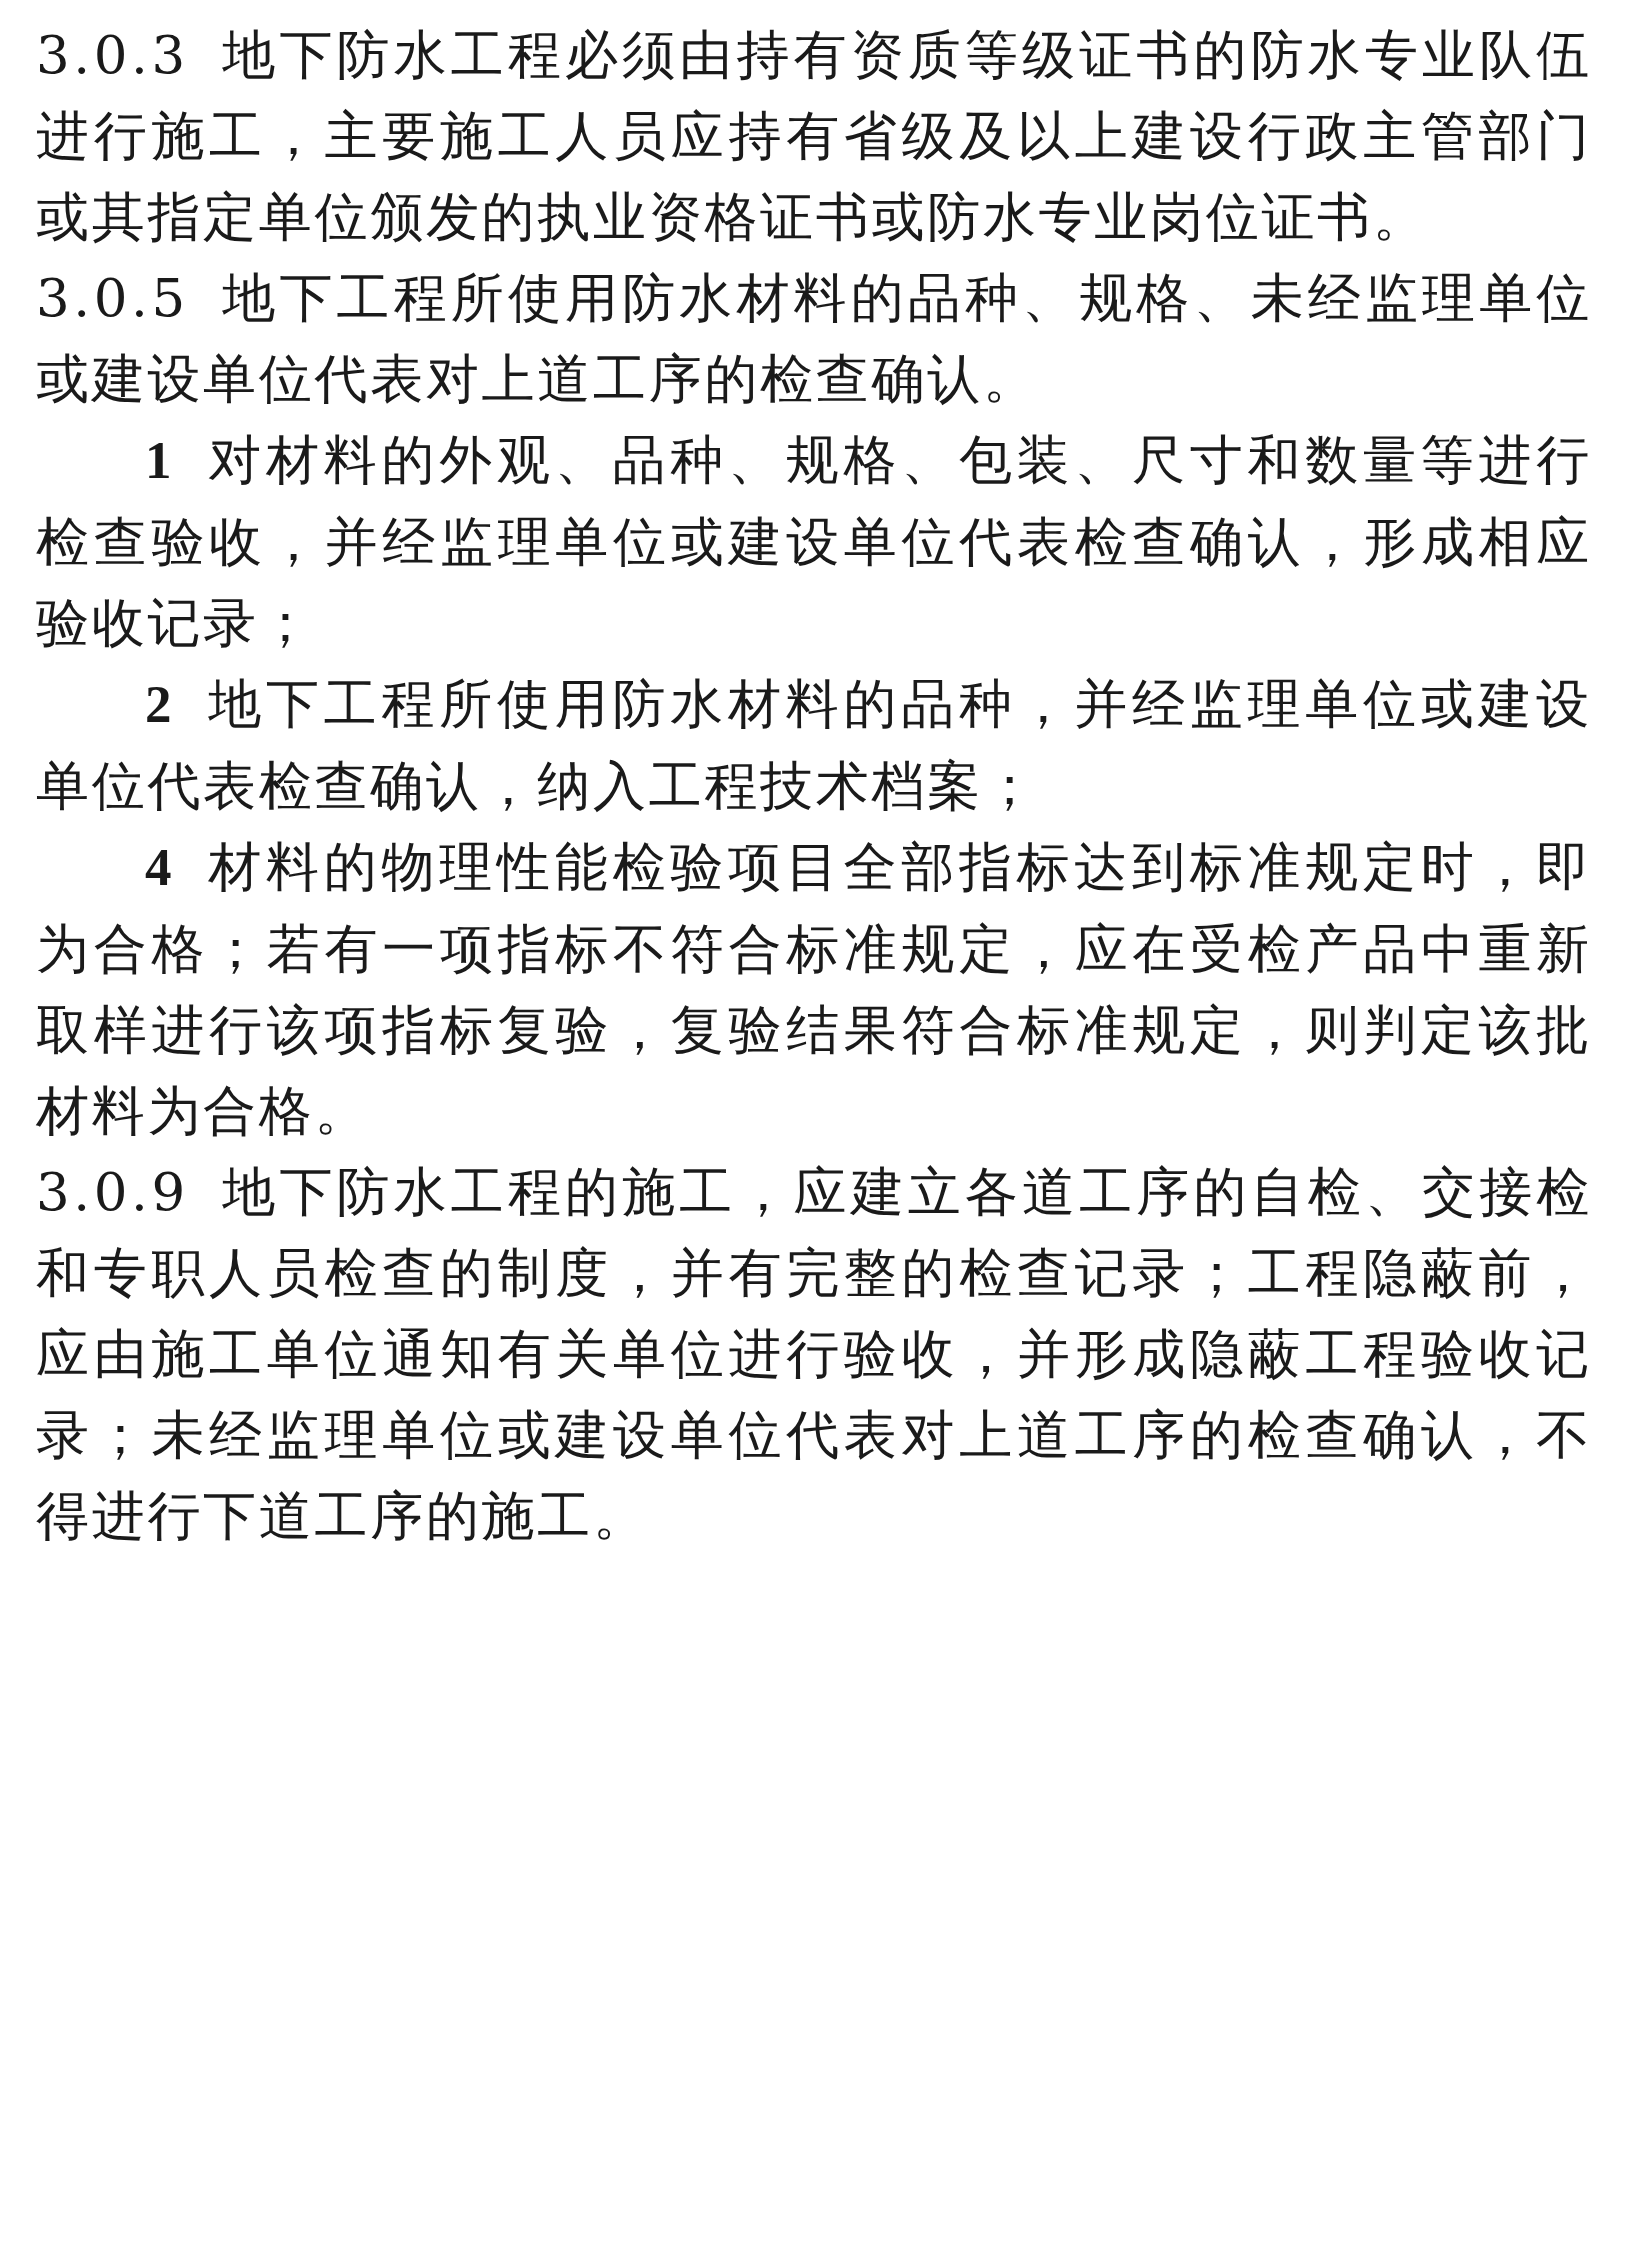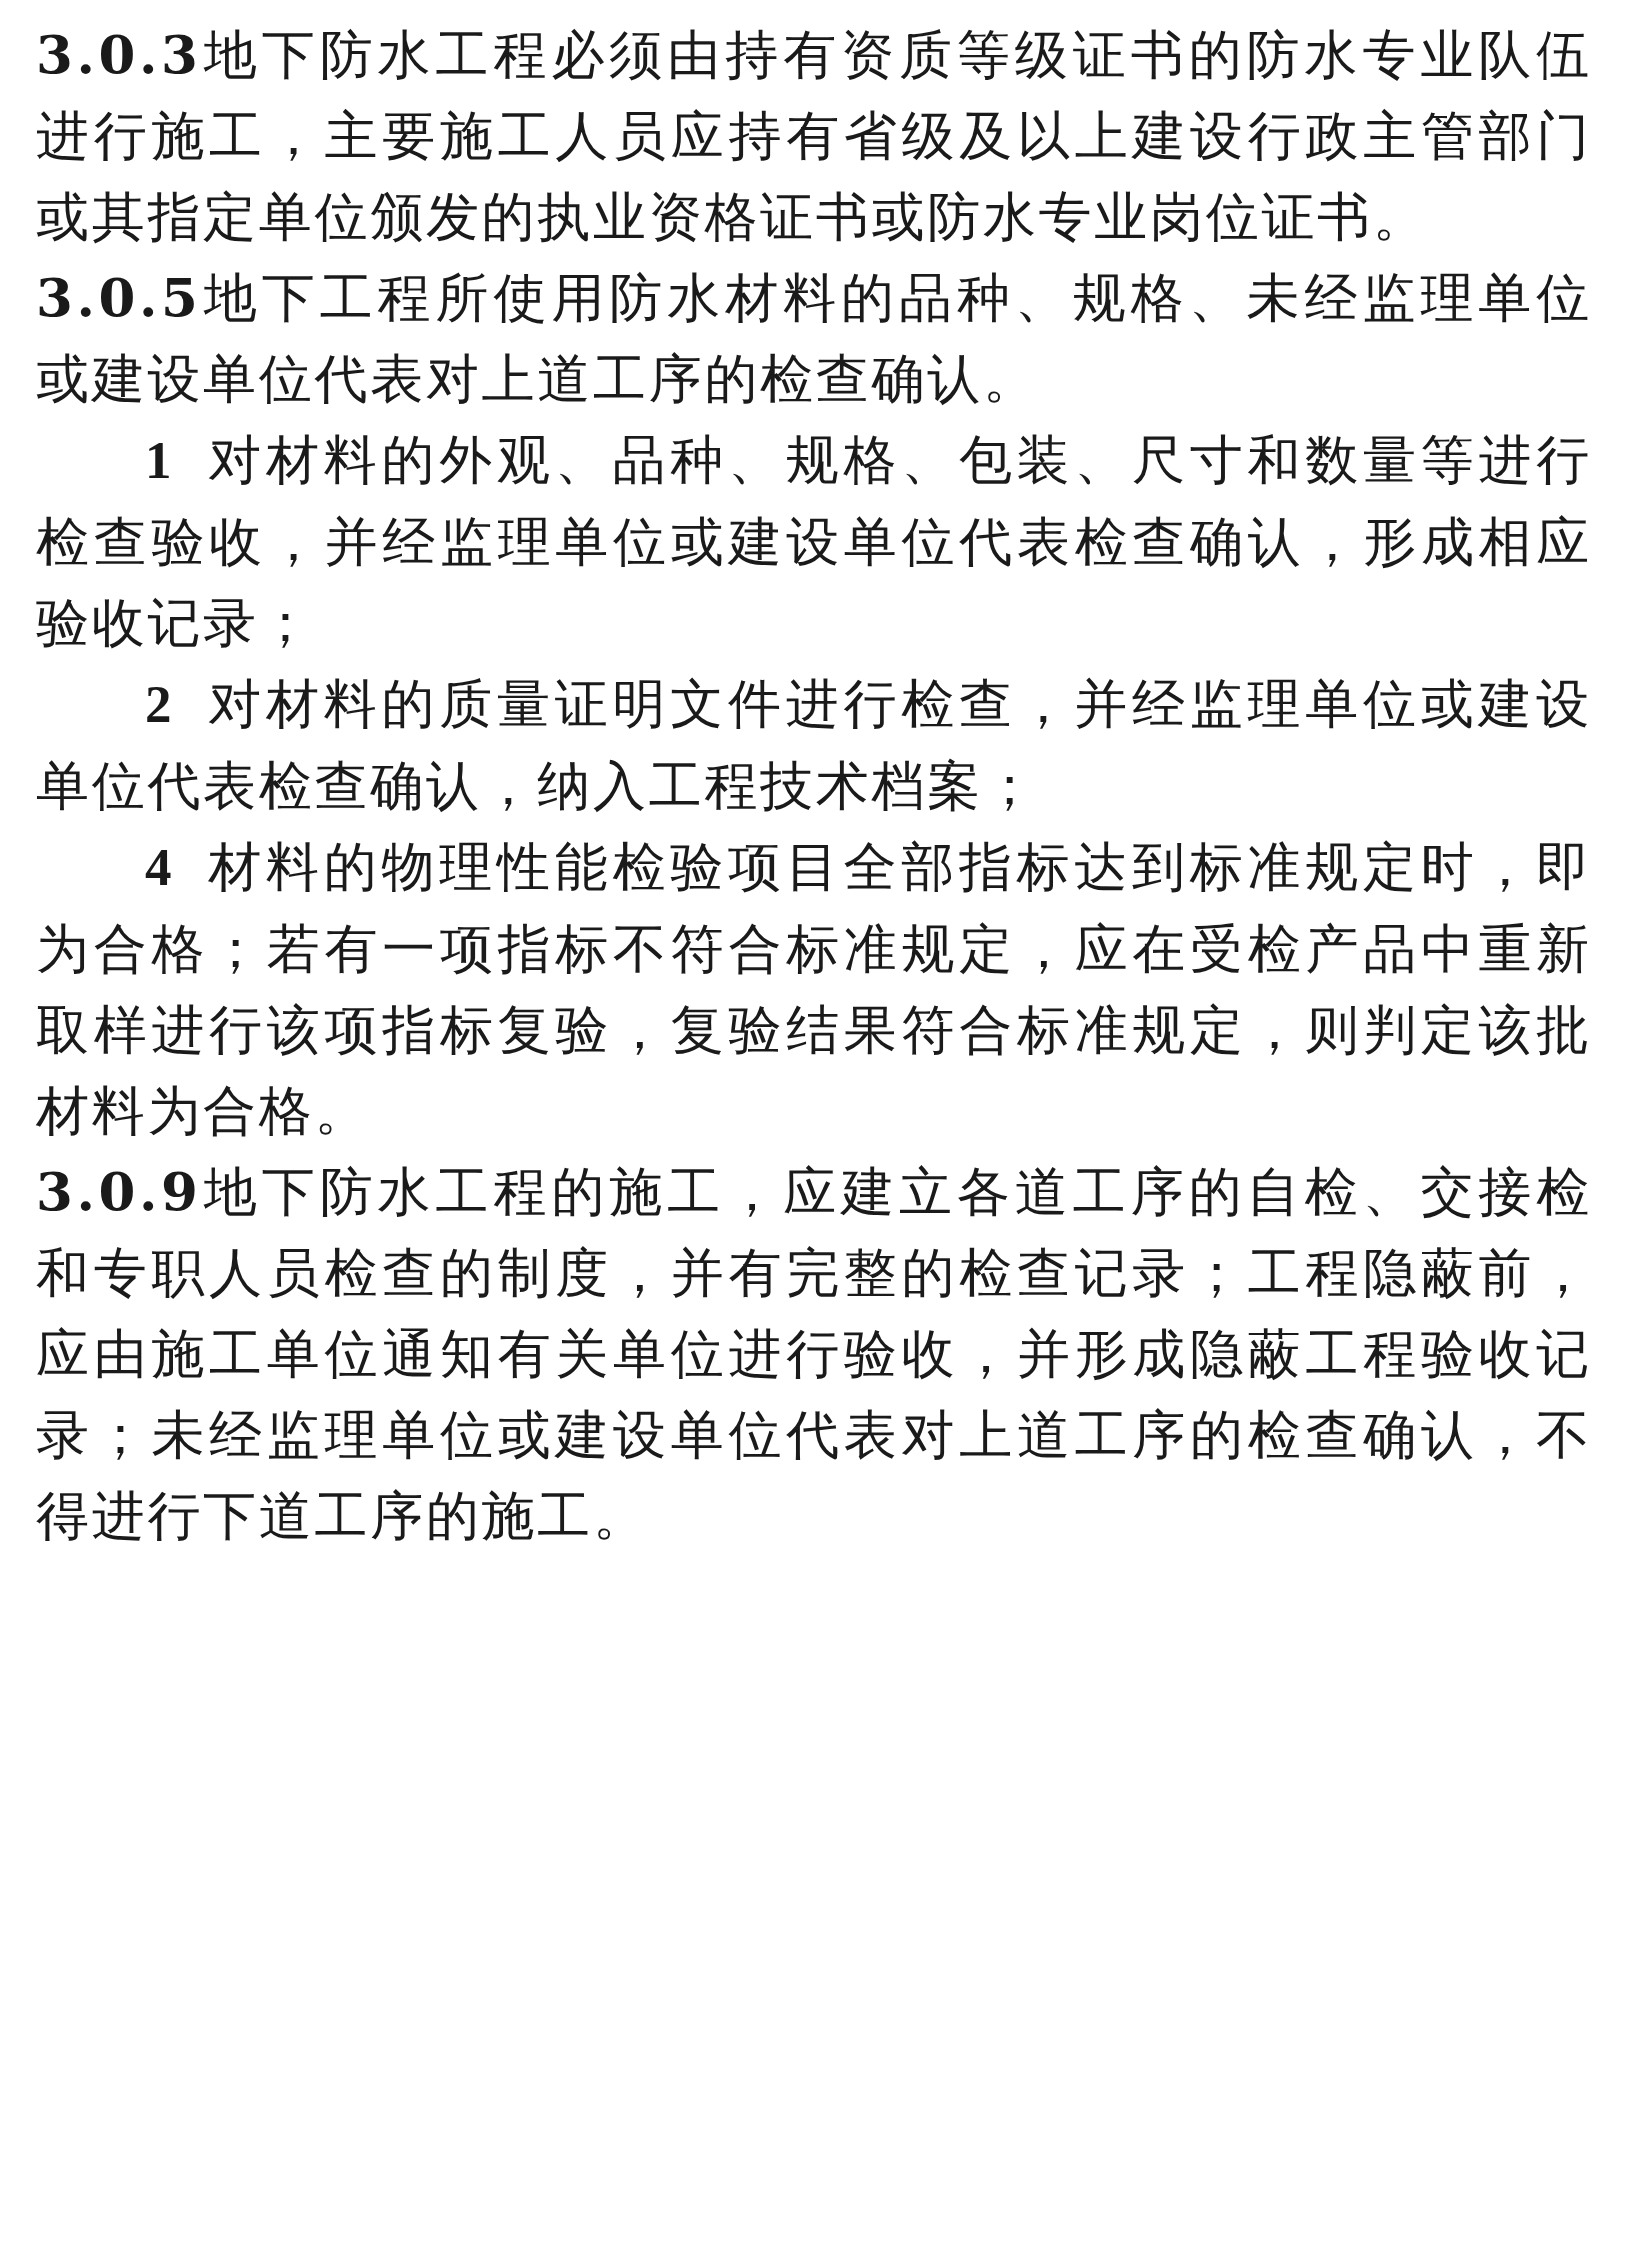--- a/index.html
+++ b/index.html
@@ -25,22 +25,23 @@
       font-size: 53px;
       line-height: 81px;
       letter-spacing: 2.7px;
       text-align: justify;
       text-align-last: left;
       margin: 0;
       word-break: break-all;
     }
     .clause-num {
       font-family: "DejaVu Serif", "Liberation Serif", serif;
-      font-weight: bold;
+      font-weight: normal;
       letter-spacing: 3.6px;
+      margin-right: 32px;
     }
     .sub {
       text-indent: 109px;
     }
     .sub-num {
       font-family: "Liberation Serif", "DejaVu Serif", serif;
       font-weight: bold;
       margin-right: 32px;
     }
   </style>
@@ -51,21 +52,21 @@
 
   <p class="para"><span class="clause-num">3.0.3</span><span>地下防水工程必须由持有资质等级证书的防水专业队伍进行施工，主要施工人员应持有省级及以上建设行政主管部门或其指定单位颁发的执业资格证书或防水专业岗位证书。</span></p>
 
 
   <p class="para"><span class="clause-num">3.0.5</span><span>地下工程所使用防水材料的品种、规格、未经监理单位或建设单位代表对上道工序的检查确认。</span></p>
 
 
 
   <p class="para sub"><span class="sub-num">1</span><span>对材料的外观、品种、规格、包装、尺寸和数量等进行检查验收，并经监理单位或建设单位代表检查确认，形成相应验收记录；</span></p>
 
-  <p class="para sub"><span class="sub-num">2</span><span>对材料的质量证明文件进行检查，并经监理单位或建设单位代表检查确认，纳入工程技术档案；</span></p>
+  <p class="para sub"><span class="sub-num">2</span><span>地下工程所使用防水材料的品种，并经监理单位或建设单位代表检查确认，纳入工程技术档案；</span></p>
 
 
   <p class="para sub"><span class="sub-num">4</span><span>材料的物理性能检验项目全部指标达到标准规定时，即为合格；若有一项指标不符合标准规定，应在受检产品中重新取样进行该项指标复验，复验结果符合标准规定，则判定该批材料为合格。</span></p>
 
 
   <p class="para"><span class="clause-num">3.0.9</span><span>地下防水工程的施工，应建立各道工序的自检、交接检和专职人员检查的制度，并有完整的检查记录；工程隐蔽前，应由施工单位通知有关单位进行验收，并形成隐蔽工程验收记录；未经监理单位或建设单位代表对上道工序的检查确认，不得进行下道工序的施工。</span></p>
 
 </div>
 
 

